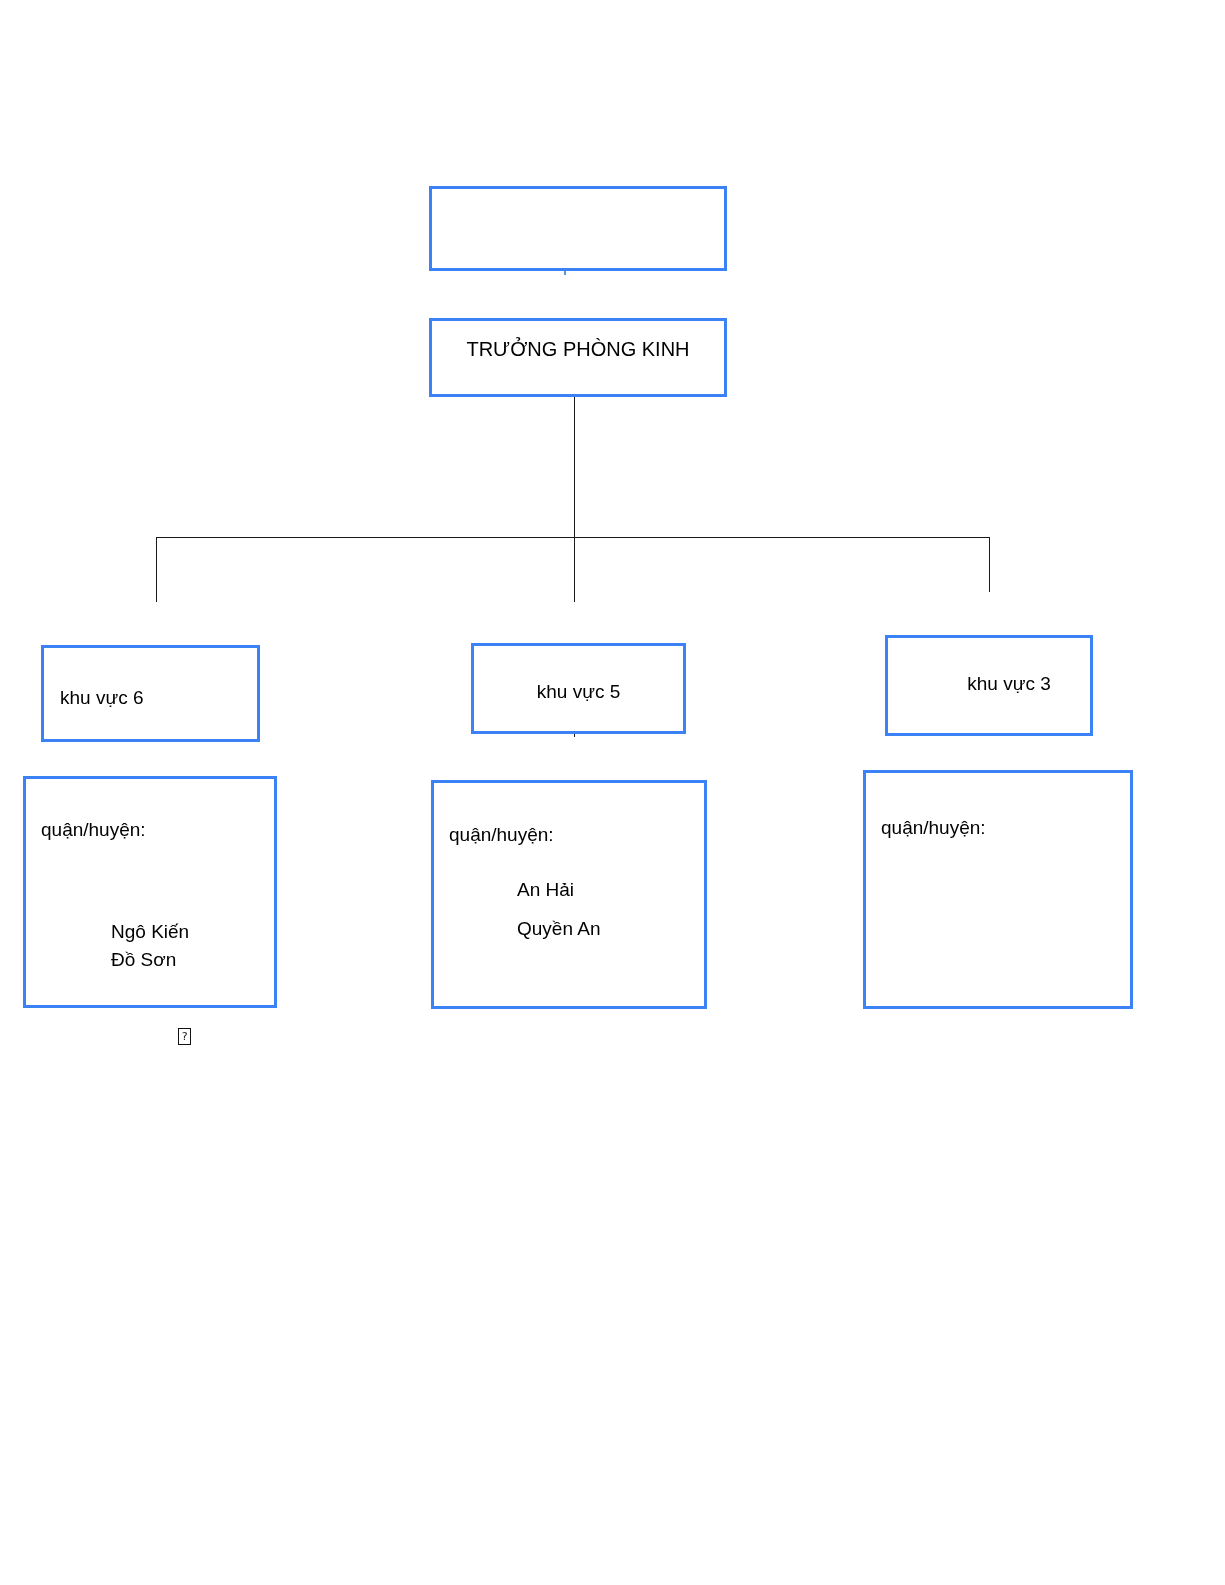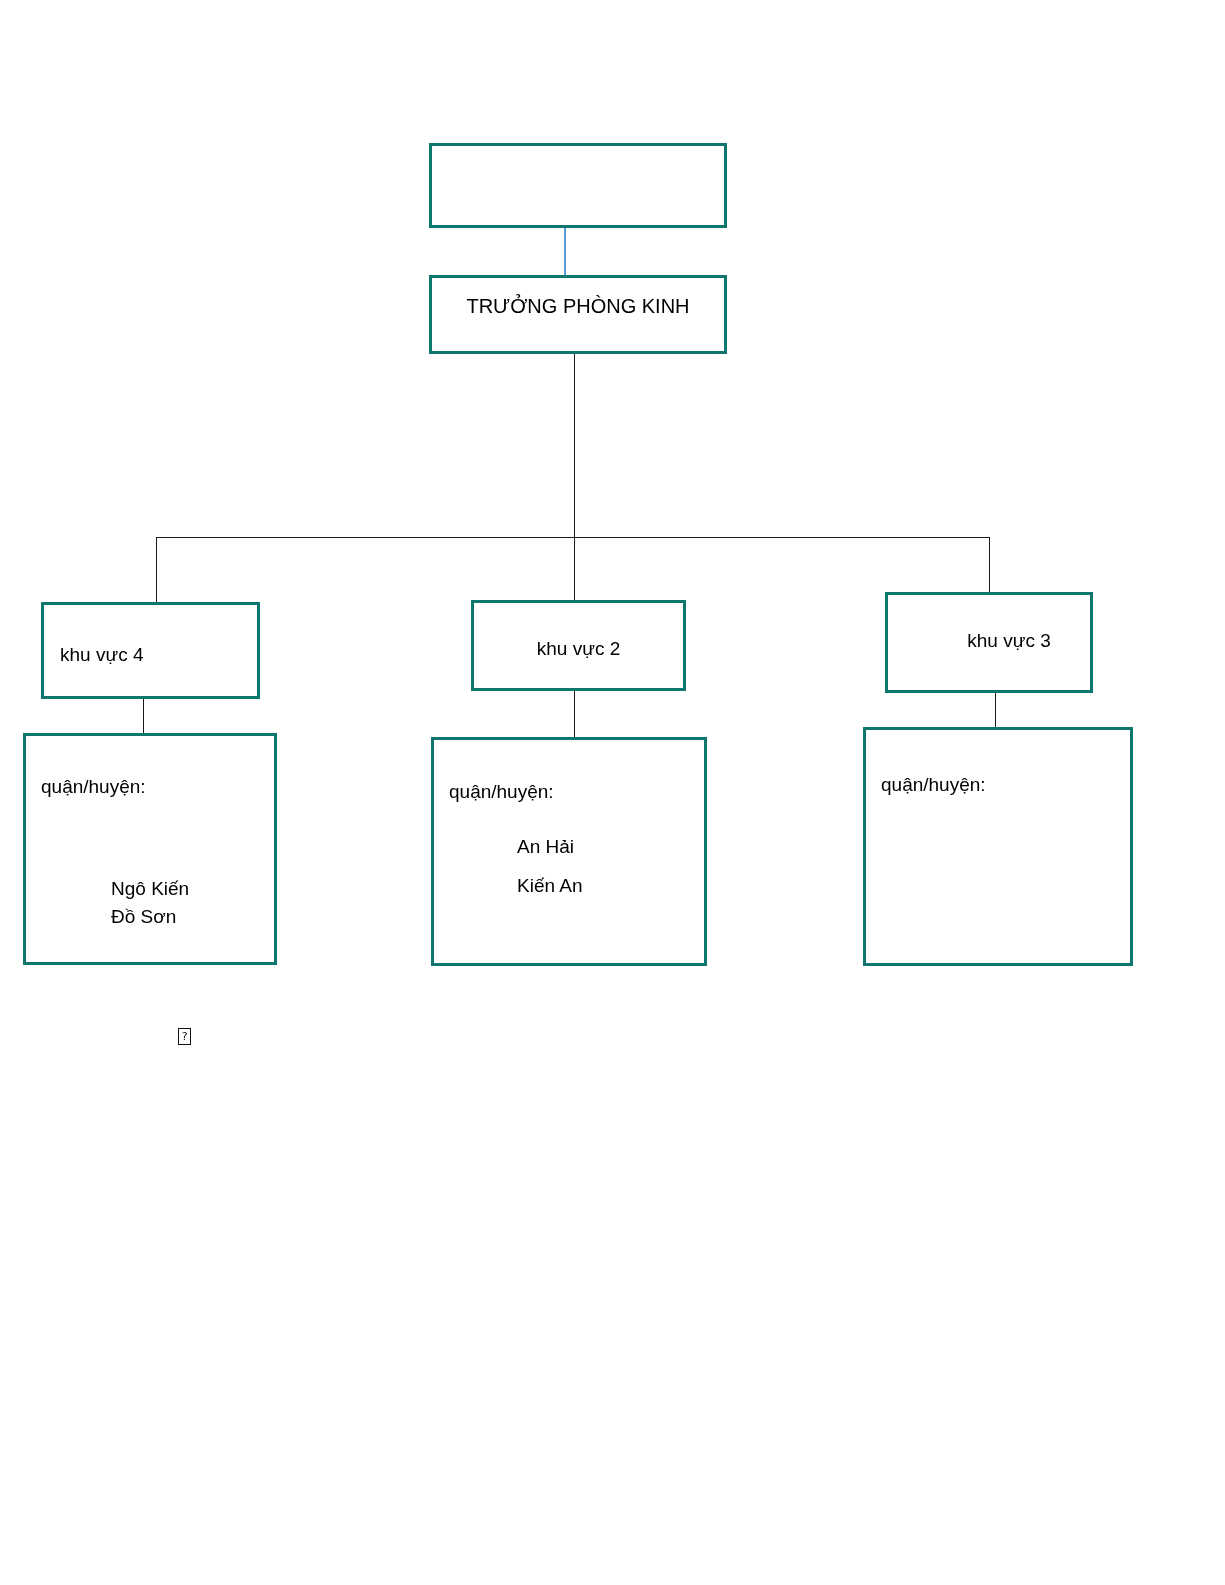--- a/index.html
+++ b/index.html
@@ -18,21 +18,22 @@
     height: 1585px;
     background: #ffffff;
     overflow: hidden;
   }
 
   
   .node {
     position: absolute;
     box-sizing: border-box;
     background: #ffffff;
-    border: 3px solid #0f766e;
+    border: 3px solid #3b82f6;
+    margin-top: 43px;
   }
   .node-text {
     position: absolute;
     white-space: pre;
     font-size: 19px;
     line-height: 1.28;
     color: #000000;
   }
 
   
@@ -243,41 +244,41 @@
 
   <div class="node" id="box-root">
     <div class="node-text"></div>
   </div>
 
   <div class="node" id="box-manager">
     <div class="node-text">TRƯỞNG PHÒNG KINH</div>
   </div>
 
   <div class="node" id="box-area-1">
-    <div class="node-text">khu vực 4</div>
+    <div class="node-text">khu vực 6</div>
   </div>
 
   <div class="node" id="box-area-2">
-    <div class="node-text">khu vực 2</div>
+    <div class="node-text">khu vực 5</div>
   </div>
 
   <div class="node" id="box-area-3">
     <div class="node-text">khu vực 3</div>
   </div>
 
   <div class="node" id="box-districts-1">
     <div class="node-text label-heading">quận/huyện:</div>
     <div class="node-text label-list">Ngô Kiến
 Đồ Sơn</div>
   </div>
 
   <div class="node" id="box-districts-2">
     <div class="node-text label-heading">quận/huyện:</div>
     <div class="node-text label-list">An Hải
-Kiến An</div>
+Quyền An</div>
   </div>
 
   <div class="node" id="box-districts-3">
     <div class="node-text label-heading">quận/huyện:</div>
   </div>
 
   <div id="missing-glyph">?</div>
 
 </div>
 

